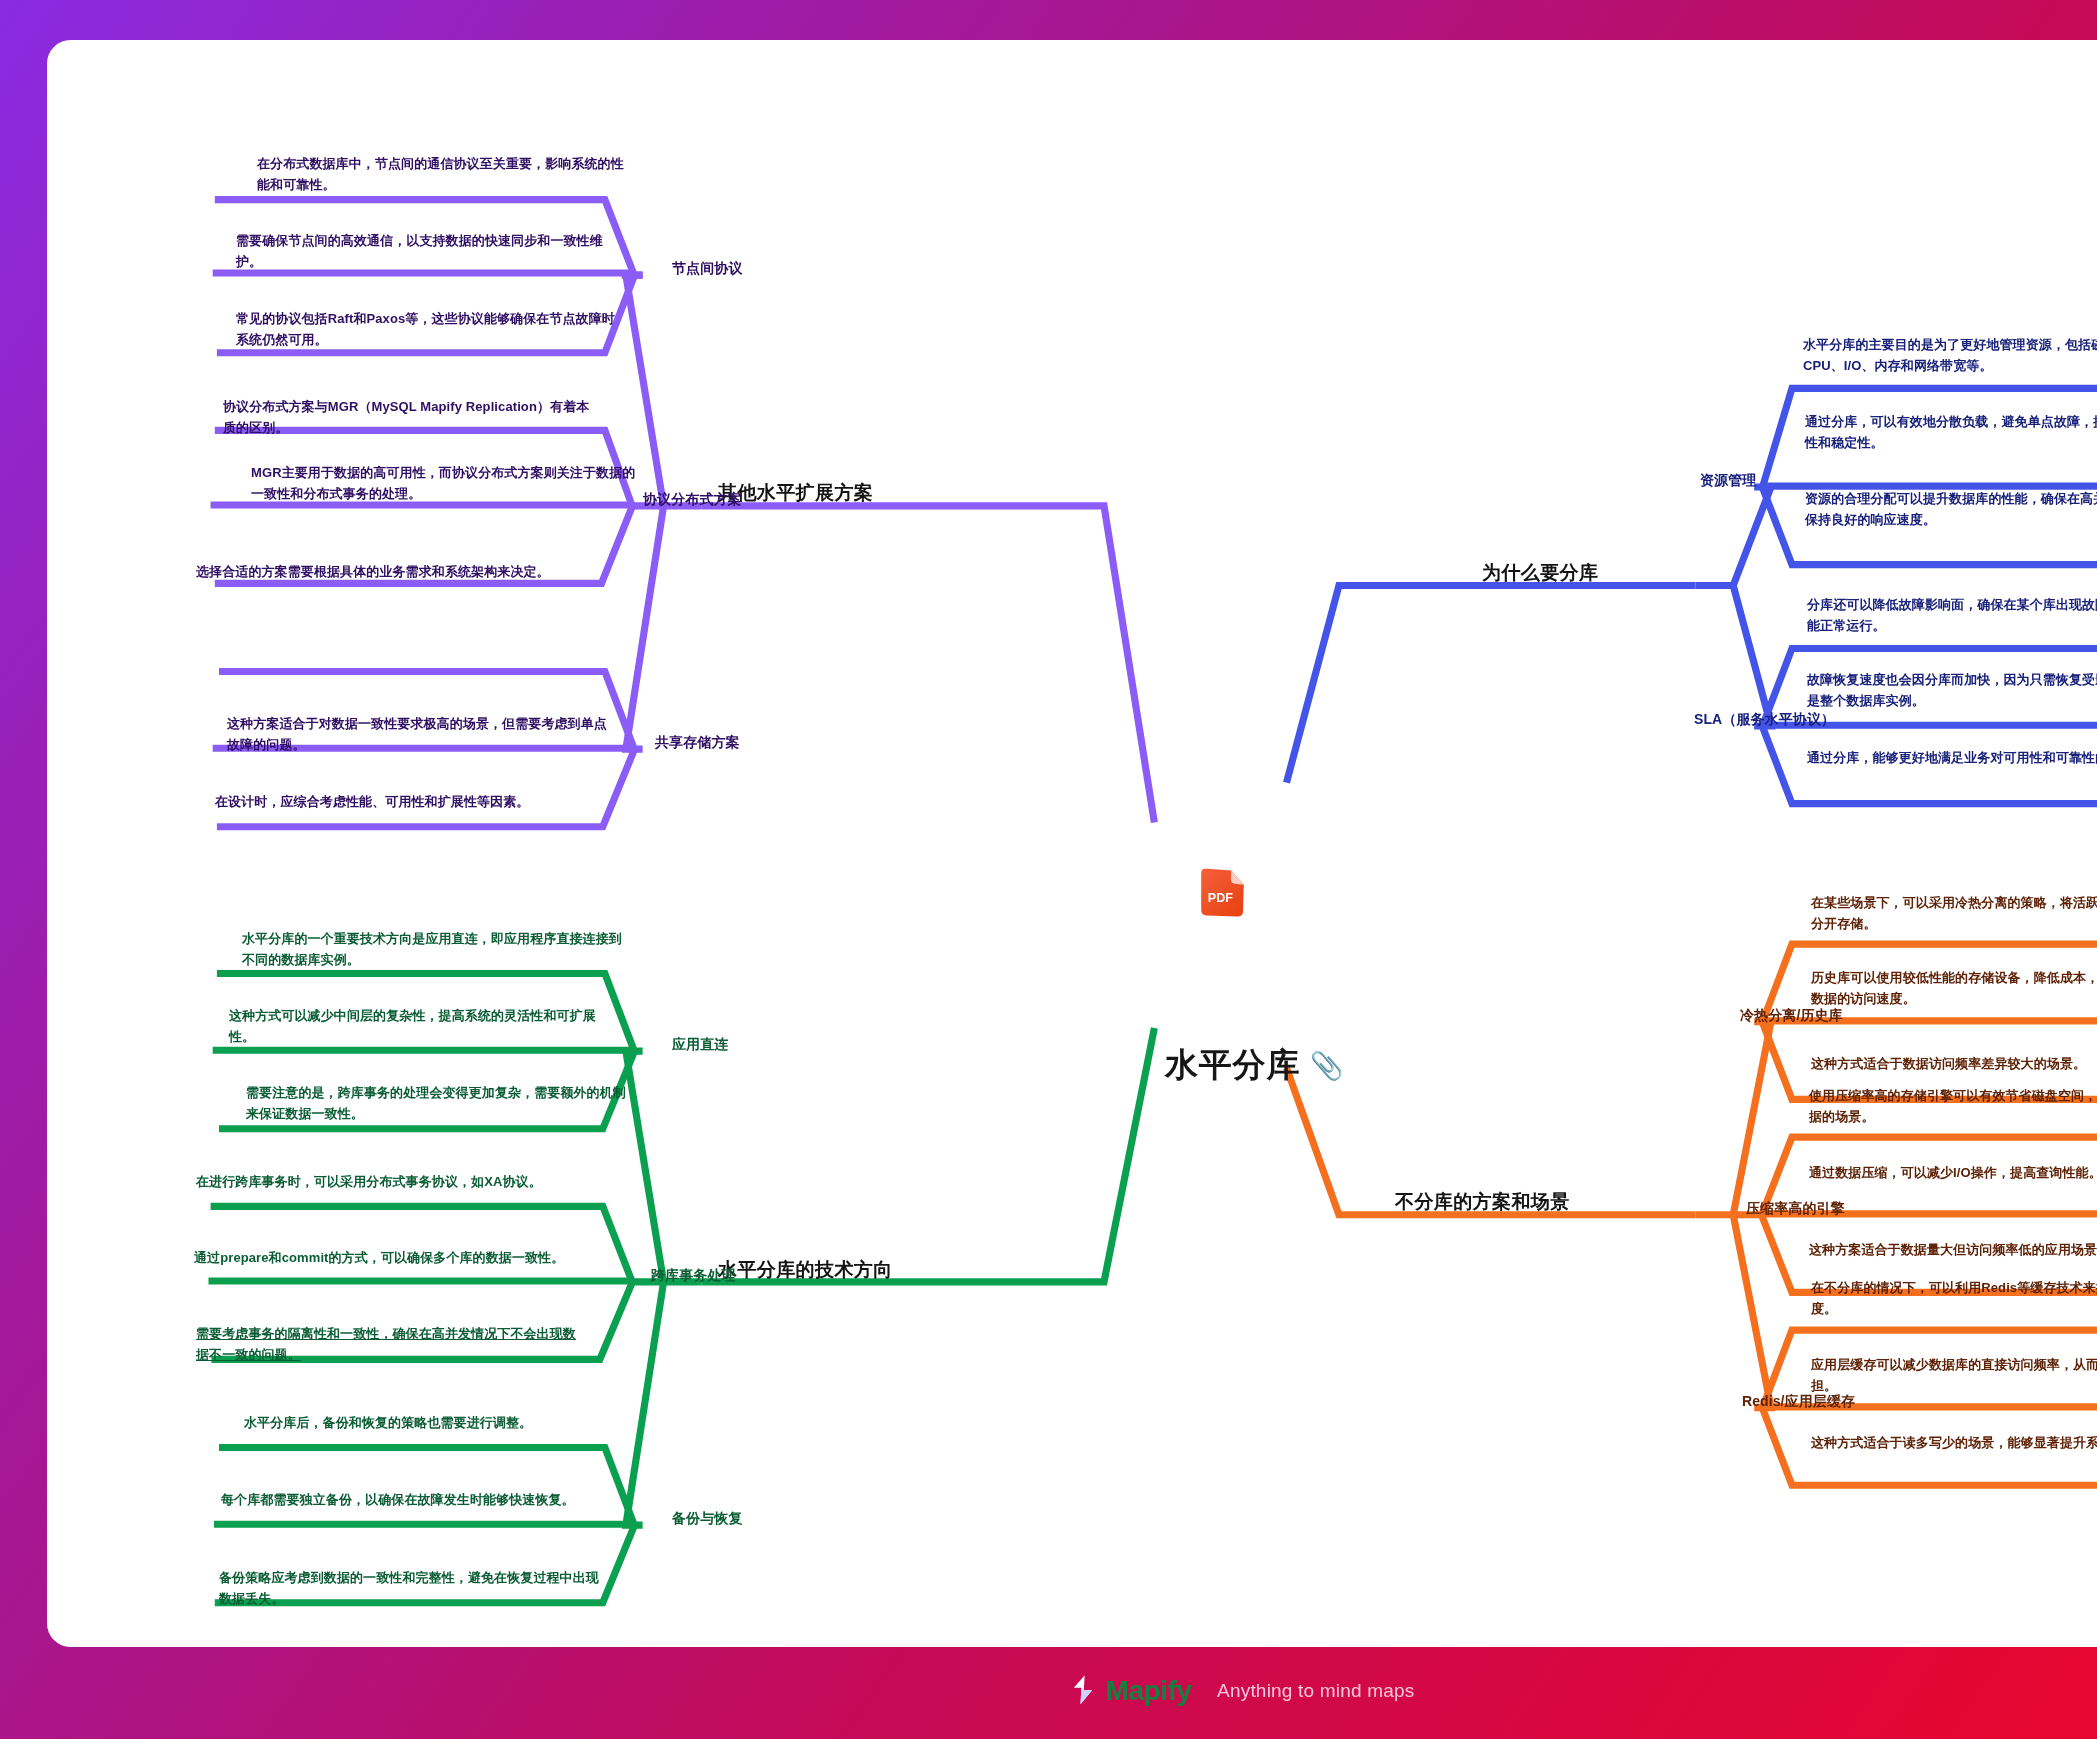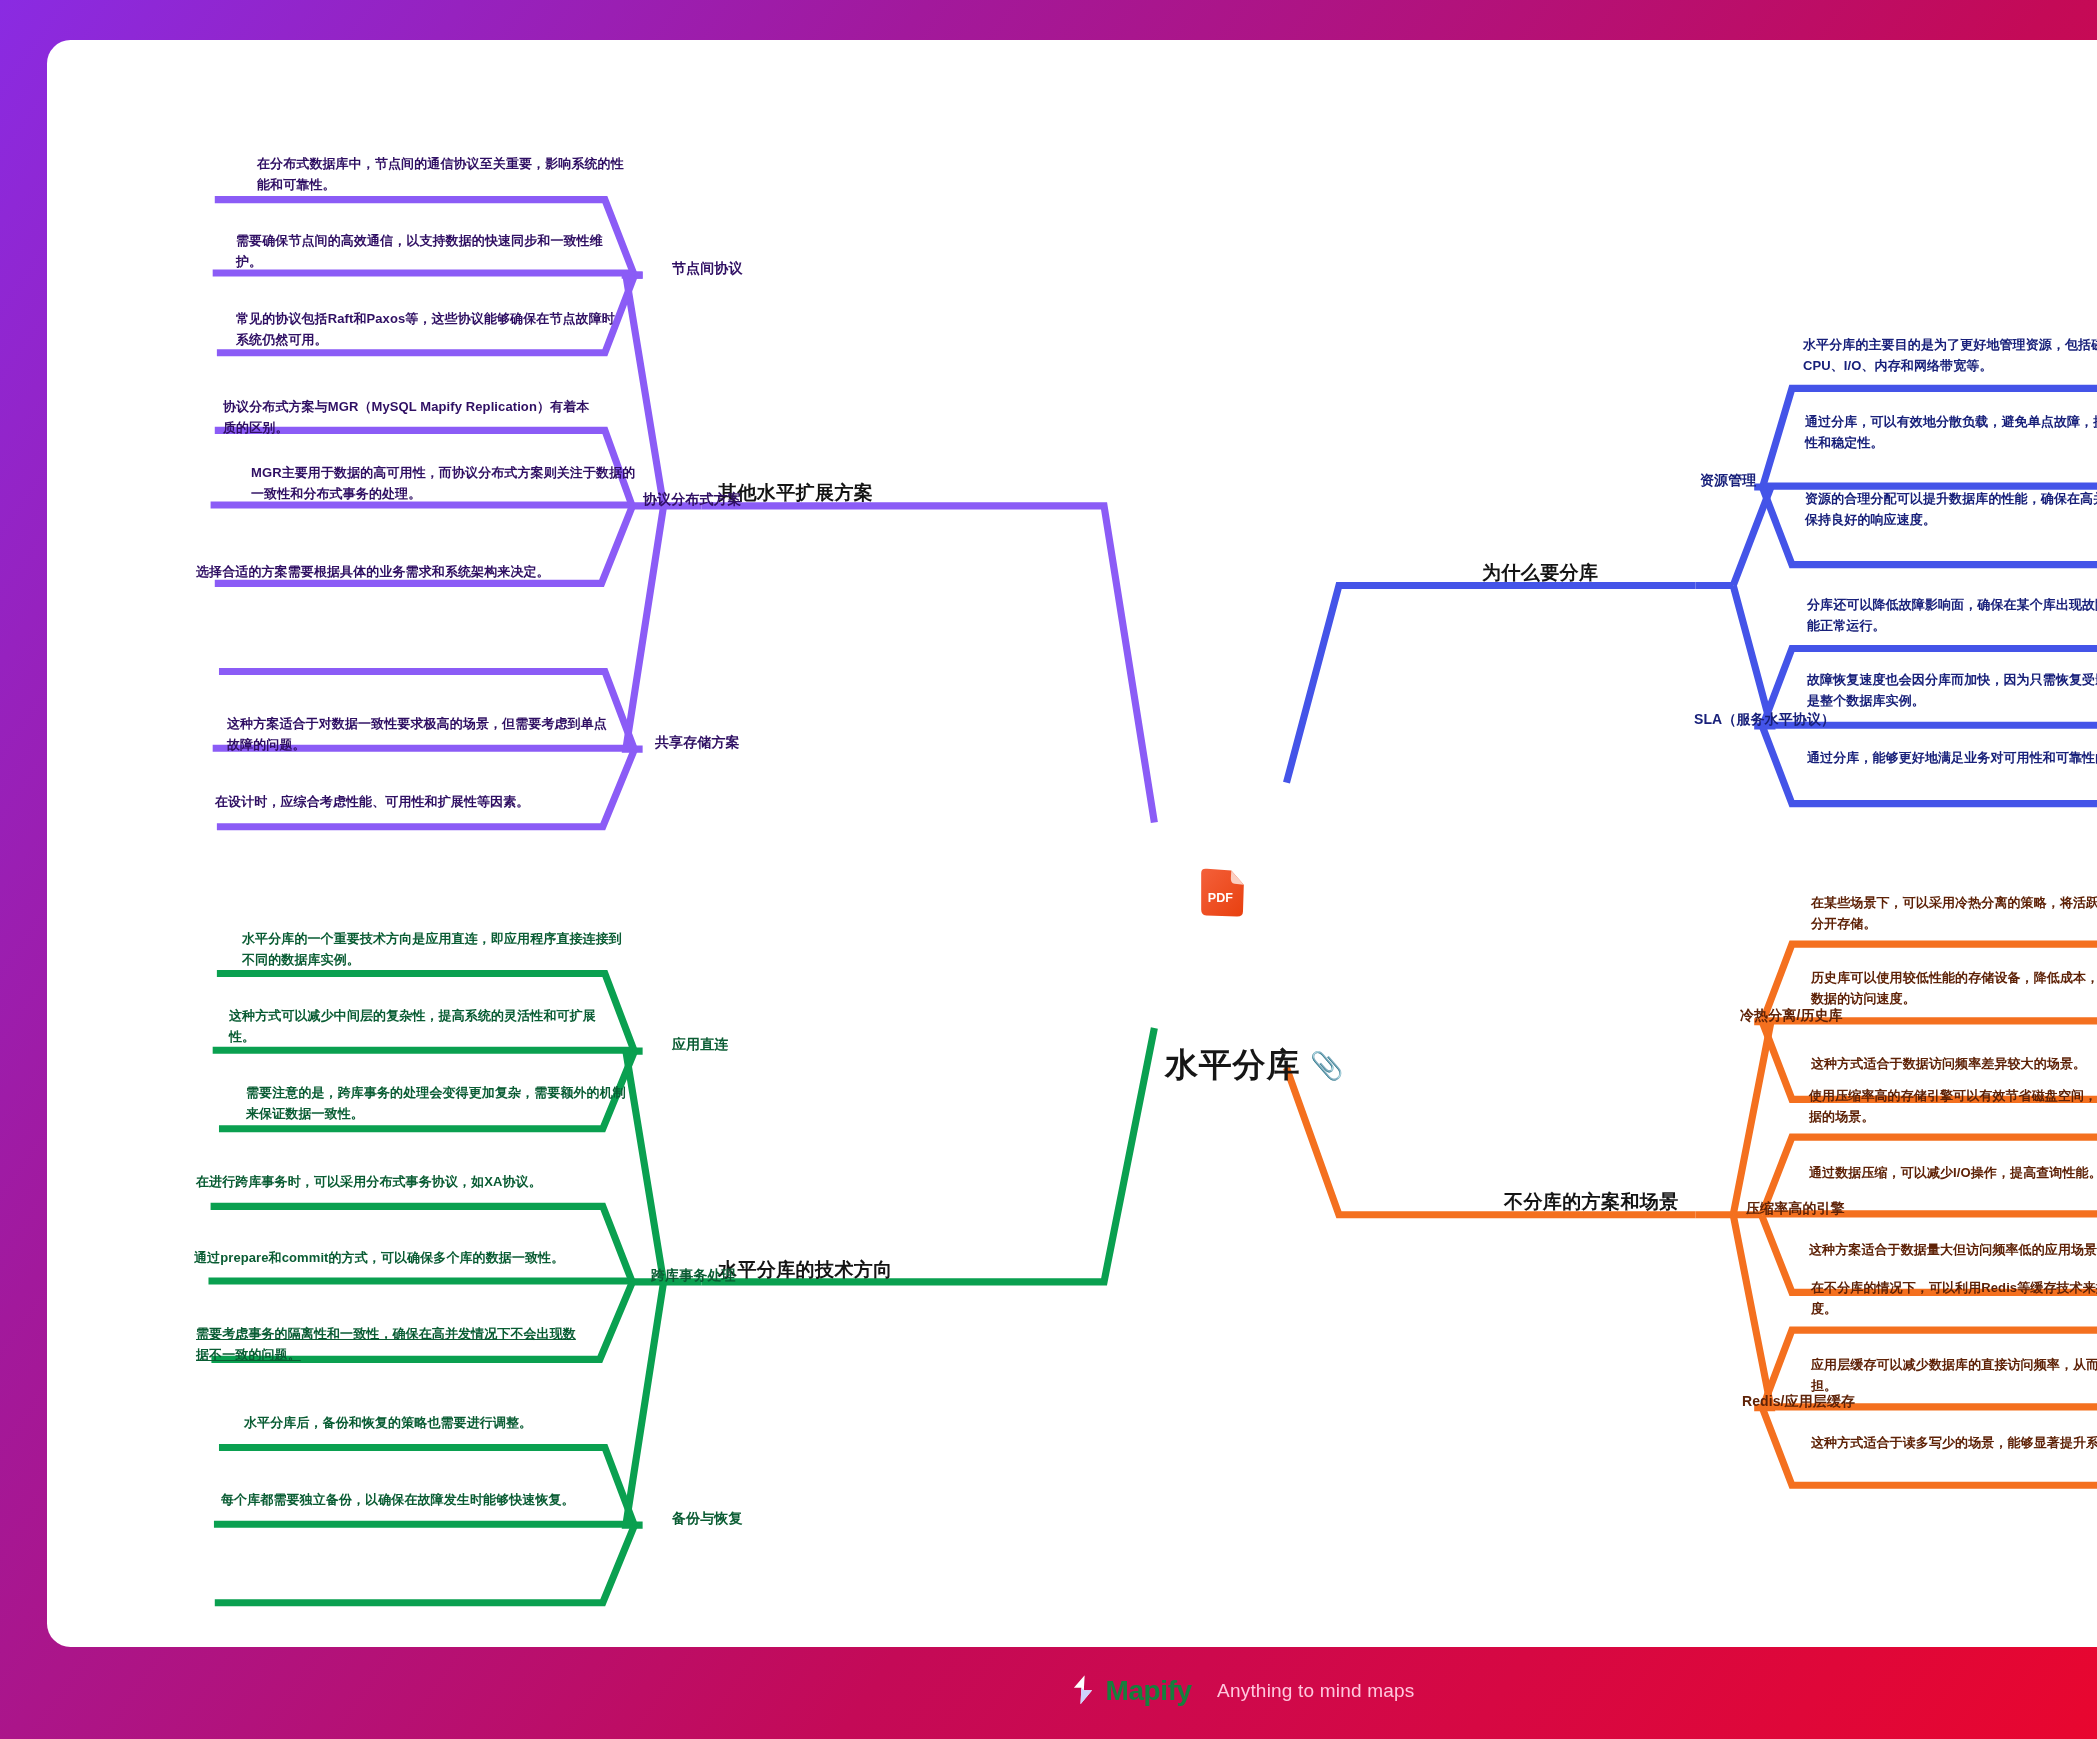--- a/index.html
+++ b/index.html
@@ -184,35 +184,36 @@
   <div class="node leaf green" style="left:195px;top:888px;width:384px;">水平分库的一个重要技术方向是应用直连，即应用程序直接连接到不同的数据库实例。</div>
   <div class="node leaf green" style="left:182px;top:965px;width:390px;">这种方式可以减少中间层的复杂性，提高系统的灵活性和可扩展性。</div>
   <div class="node leaf green" style="left:199px;top:1042px;width:386px;">需要注意的是，跨库事务的处理会变得更加复杂，需要额外的机制来保证数据一致性。</div>
 
   <div class="node leaf green" style="left:149px;top:1131px;width:390px;">在进行跨库事务时，可以采用分布式事务协议，如XA协议。</div>
   <div class="node leaf green" style="left:147px;top:1207px;width:390px;">通过prepare和commit的方式，可以确保多个库的数据一致性。</div>
   <div class="node leaf green" style="left:149px;top:1283px;width:390px;text-decoration:underline;">需要考虑事务的隔离性和一致性，确保在高并发情况下不会出现数据不一致的问题。</div>
 
   <div class="node leaf green" style="left:197px;top:1372px;width:382px;">水平分库后，备份和恢复的策略也需要进行调整。</div>
   <div class="node leaf green" style="left:174px;top:1449px;width:388px;">每个库都需要独立备份，以确保在故障发生时能够快速恢复。</div>
+  <div class="node leaf green" style="left:172px;top:1527px;width:388px;">备份策略应考虑到数据的一致性和完整性，避免在恢复过程中出现数据丢失。</div>
 
   <div class="node main" style="left:1435px;top:520px;">为什么要分库</div>
 
   <div class="node sub blue" style="left:1653px;top:432px;">资源管理</div>
   <div class="node sub blue" style="left:1647px;top:671px;">SLA（服务水平协议）</div>
 
   <div class="node leaf blue" style="left:1756px;top:294px;width:390px;">水平分库的主要目的是为了更好地管理资源，包括磁盘空间、CPU、I/O、内存和网络带宽等。</div>
   <div class="node leaf blue" style="left:1758px;top:371px;width:388px;">通过分库，可以有效地分散负载，避免单点故障，提高系统的可用性和稳定性。</div>
   <div class="node leaf blue" style="left:1758px;top:448px;width:390px;">资源的合理分配可以提升数据库的性能，确保在高并发情况下仍能保持良好的响应速度。</div>
 
   <div class="node leaf blue" style="left:1760px;top:554px;width:388px;">分库还可以降低故障影响面，确保在某个库出现故障时，其他库仍能正常运行。</div>
   <div class="node leaf blue" style="left:1760px;top:629px;width:392px;">故障恢复速度也会因分库而加快，因为只需恢复受影响的库，而不是整个数据库实例。</div>
   <div class="node leaf blue" style="left:1760px;top:707px;width:392px;">通过分库，能够更好地满足业务对可用性和可靠性的要求。</div>
 
-  <div class="node main" style="left:1457px;top:1149px;">不分库的方案和场景</div>
+  <div class="node main" style="left:1348px;top:1149px;">不分库的方案和场景</div>
 
   <div class="node sub orange" style="left:1693px;top:967px;">冷热分离/历史库</div>
   <div class="node sub orange" style="left:1699px;top:1160px;">压缩率高的引擎</div>
   <div class="node sub orange" style="left:1695px;top:1353px;">Redis/应用层缓存</div>
 
   <div class="node leaf orange" style="left:1764px;top:852px;width:388px;">在某些场景下，可以采用冷热分离的策略，将活跃数据与历史数据分开存储。</div>
   <div class="node leaf orange" style="left:1764px;top:927px;width:388px;">历史库可以使用较低性能的存储设备，降低成本，同时不影响活跃数据的访问速度。</div>
   <div class="node leaf orange" style="left:1764px;top:1013px;width:394px;">这种方式适合于数据访问频率差异较大的场景。</div>
 
   <div class="node leaf orange" style="left:1762px;top:1045px;width:388px;">使用压缩率高的存储引擎可以有效节省磁盘空间，适合存储大量数据的场景。</div>

